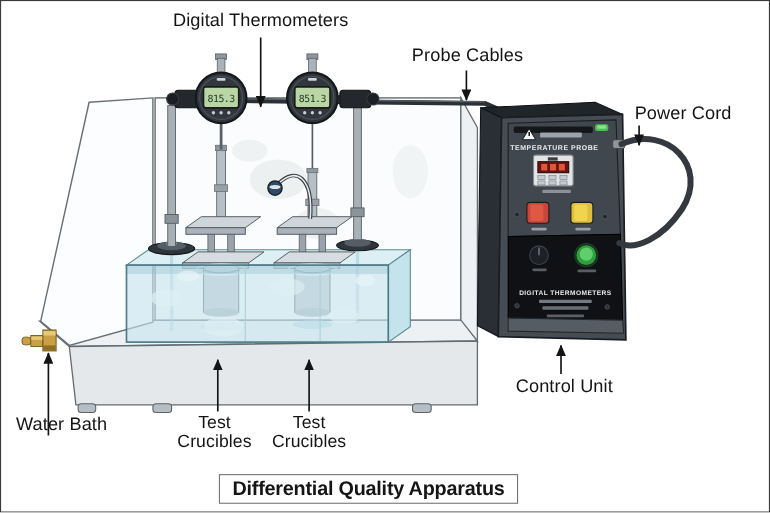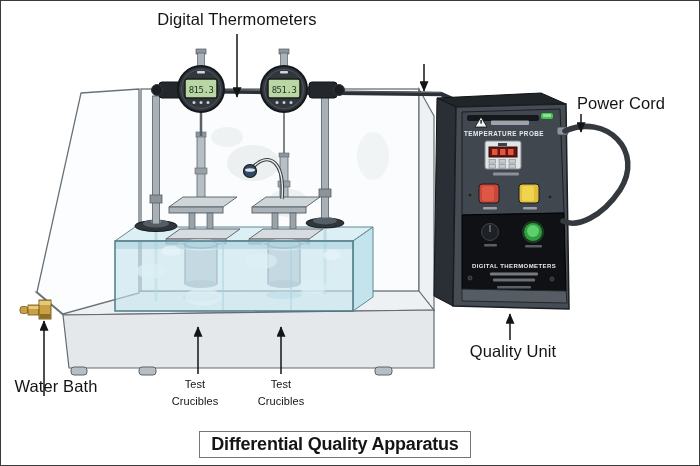--- a/index.html
+++ b/index.html
@@ -6,21 +6,21 @@
   .canvas{
     position:relative;width:700px;height:466px;background:#ffffff;
     border:1px solid #3a3a3a;box-sizing:border-box;overflow:hidden;
     font-family:"Liberation Sans", sans-serif;
   }
   .illus{position:absolute;left:0;top:0;}
   .lbl{
     position:absolute;color:var(--label_text,#141414);font-size:16.5px;
     text-align:center;line-height:18px;letter-spacing:.1px;white-space:nowrap;
   }
-  .lbl.two{white-space:normal;line-height:17px;font-size:11px;}
+  .lbl.two{white-space:normal;line-height:17px;font-size:16px;}
   .titlebox{
     position:absolute;left:198px;top:430px;width:272px;height:27px;
     border:1.5px solid #757575;background:#fff;box-sizing:border-box;
     font-weight:bold;font-size:18px;line-height:24px;text-align:center;
     color:#151515;letter-spacing:-.2px;
   }
   svg text{font-family:"Liberation Sans", sans-serif;}
   svg text.lcd{font-family:"DejaVu Sans Mono", monospace;}
 </style>
 </head>
@@ -266,24 +266,25 @@
     <line x1="580" y1="113" x2="580" y2="131" marker-end="url(#ah)"></line>
     <line x1="509" y1="339" x2="509" y2="313" marker-end="url(#ah)"></line>
     <line x1="43" y1="395" x2="43" y2="320" marker-end="url(#ah)"></line>
     <line x1="197" y1="373" x2="197" y2="326" marker-end="url(#ah)"></line>
     <line x1="280" y1="373" x2="280" y2="326" marker-end="url(#ah)"></line>
   </g>
 </svg>
 
 <div class="lbl" style="left:156px;top:9px;width:160px;">Digital Thermometers</div>
 
+<div class="lbl" style="left:364px;top:40px;width:120px;">Probe Cables</div>
 
 <div class="lbl" style="left:560px;top:93px;width:120px;">Power Cord</div>
 
-<div class="lbl" style="left:452px;top:341px;width:120px;">Quality Unit</div>
+<div class="lbl" style="left:452px;top:341px;width:120px;">Control Unit</div>
 
 <div class="lbl" style="left:5px;top:376px;width:100px;">Water Bath</div>
 
 <div class="lbl two" style="left:154px;top:375px;width:80px;">
   <span style="display:block">Test</span>
   <span style="display:block">Crucibles</span>
 </div>
 
 <div class="lbl two" style="left:240px;top:375px;width:80px;">
   <span style="display:block">Test</span>

